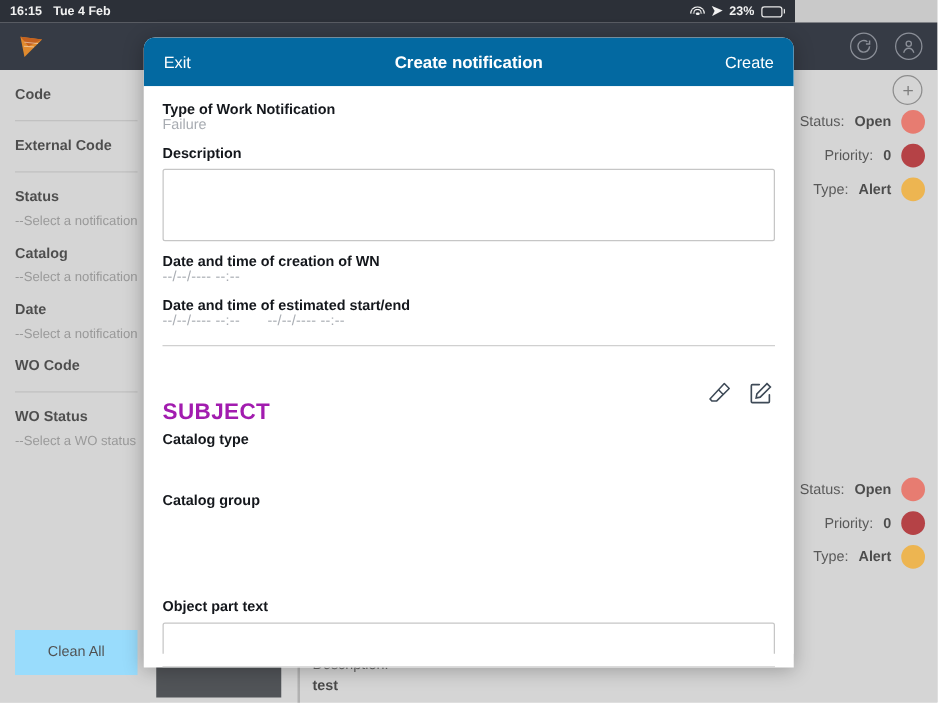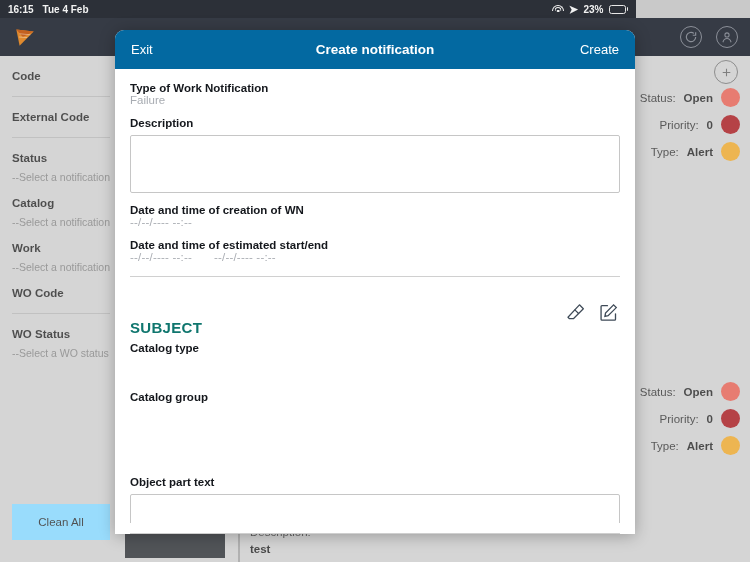--- a/index.html
+++ b/index.html
@@ -130,21 +130,21 @@
   .m-ph{ font-size:11.5px; color:#a8acb2; margin-top:0; }
   .m-ph.mono{ letter-spacing:0.2px; }
   .m-box{
     margin-top:6px; height:58px; border:1px solid #c6c6c6; background:#fff; border-radius:2px;
   }
   .m-box.short{ height:50px; }
   .dates-row{ display:flex; gap:22px; }
   .m-divider{ height:1px; background:#d0d0d0; margin:13px 0 0 0; }
 
   .subject-head{ display:flex; align-items:center; margin-top:11px; }
-  .subject-title{ font-size:15px; font-weight:bold; color:#0f766e; letter-spacing:0.3px;margin-top:31px; }
+  .subject-title{ font-size:18px; font-weight:bold; color:#a21caf; letter-spacing:0.3px;margin-top:31px; }
   .subject-tools{ margin-left:auto; display:flex; align-items:center; gap:9px; }
   .tool-ic{ width:24px; height:24px; color:#3e4a57; display:flex; align-items:center; justify-content:center; }
 
   .cat-label{ font-size:11.5px; font-weight:bold; color:#14171c; margin-top:6px; }
   .cat-gap{ height:31px; }
   .modal-foot{ height:1px; background:#cfcfcf; margin:10px 15px 0 15px; }
 </style>
 </head>
 <body>
 
@@ -198,21 +198,21 @@
 
   <div class="sidebar">
     <div class="fld-label">Code</div>
     <div class="hr"></div>
     <div class="fld-label">External Code</div>
     <div class="hr"></div>
     <div class="fld-label">Status</div>
     <div class="fld-ph">--Select a notification</div>
     <div class="fld-label">Catalog</div>
     <div class="fld-ph">--Select a notification</div>
-    <div class="fld-label">Work</div>
+    <div class="fld-label">Date</div>
     <div class="fld-ph">--Select a notification</div>
     <div class="fld-label">WO Code</div>
     <div class="hr"></div>
     <div class="fld-label">WO Status</div>
     <div class="fld-ph">--Select a WO status</div>
     <button class="clean-btn">Clean All</button>
   </div>
 
   <div class="content">
     <div class="add-btn">

